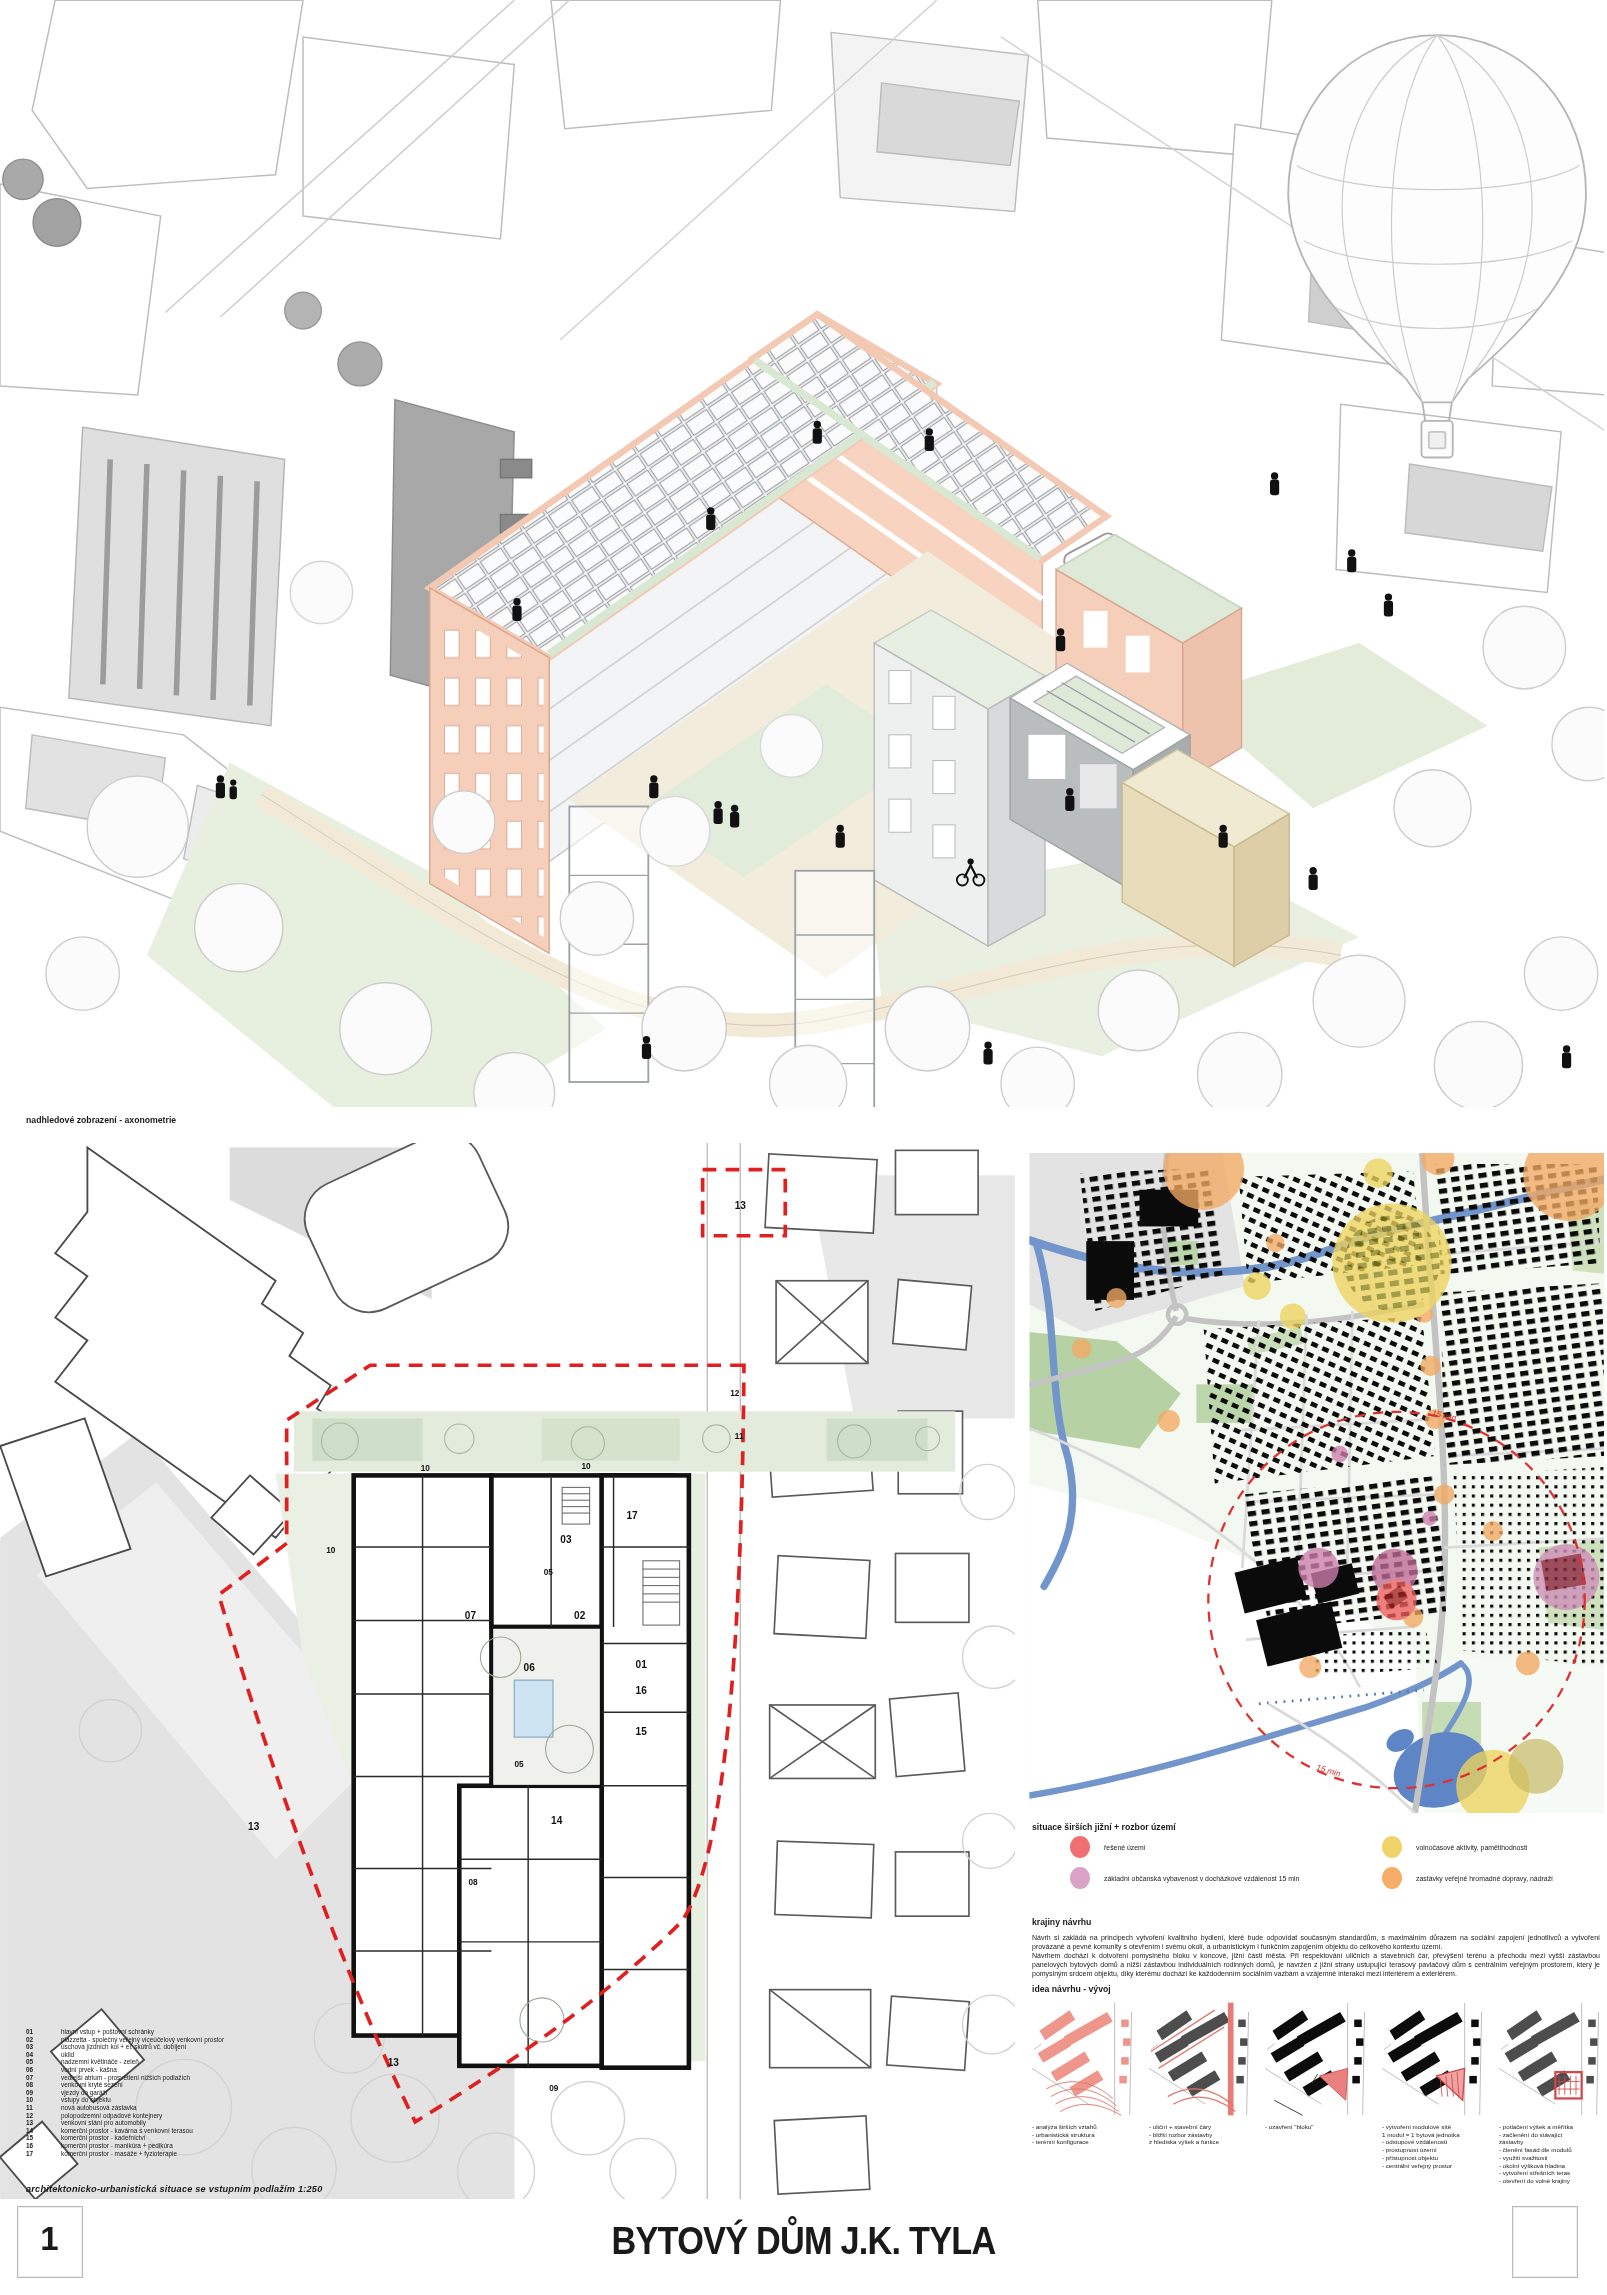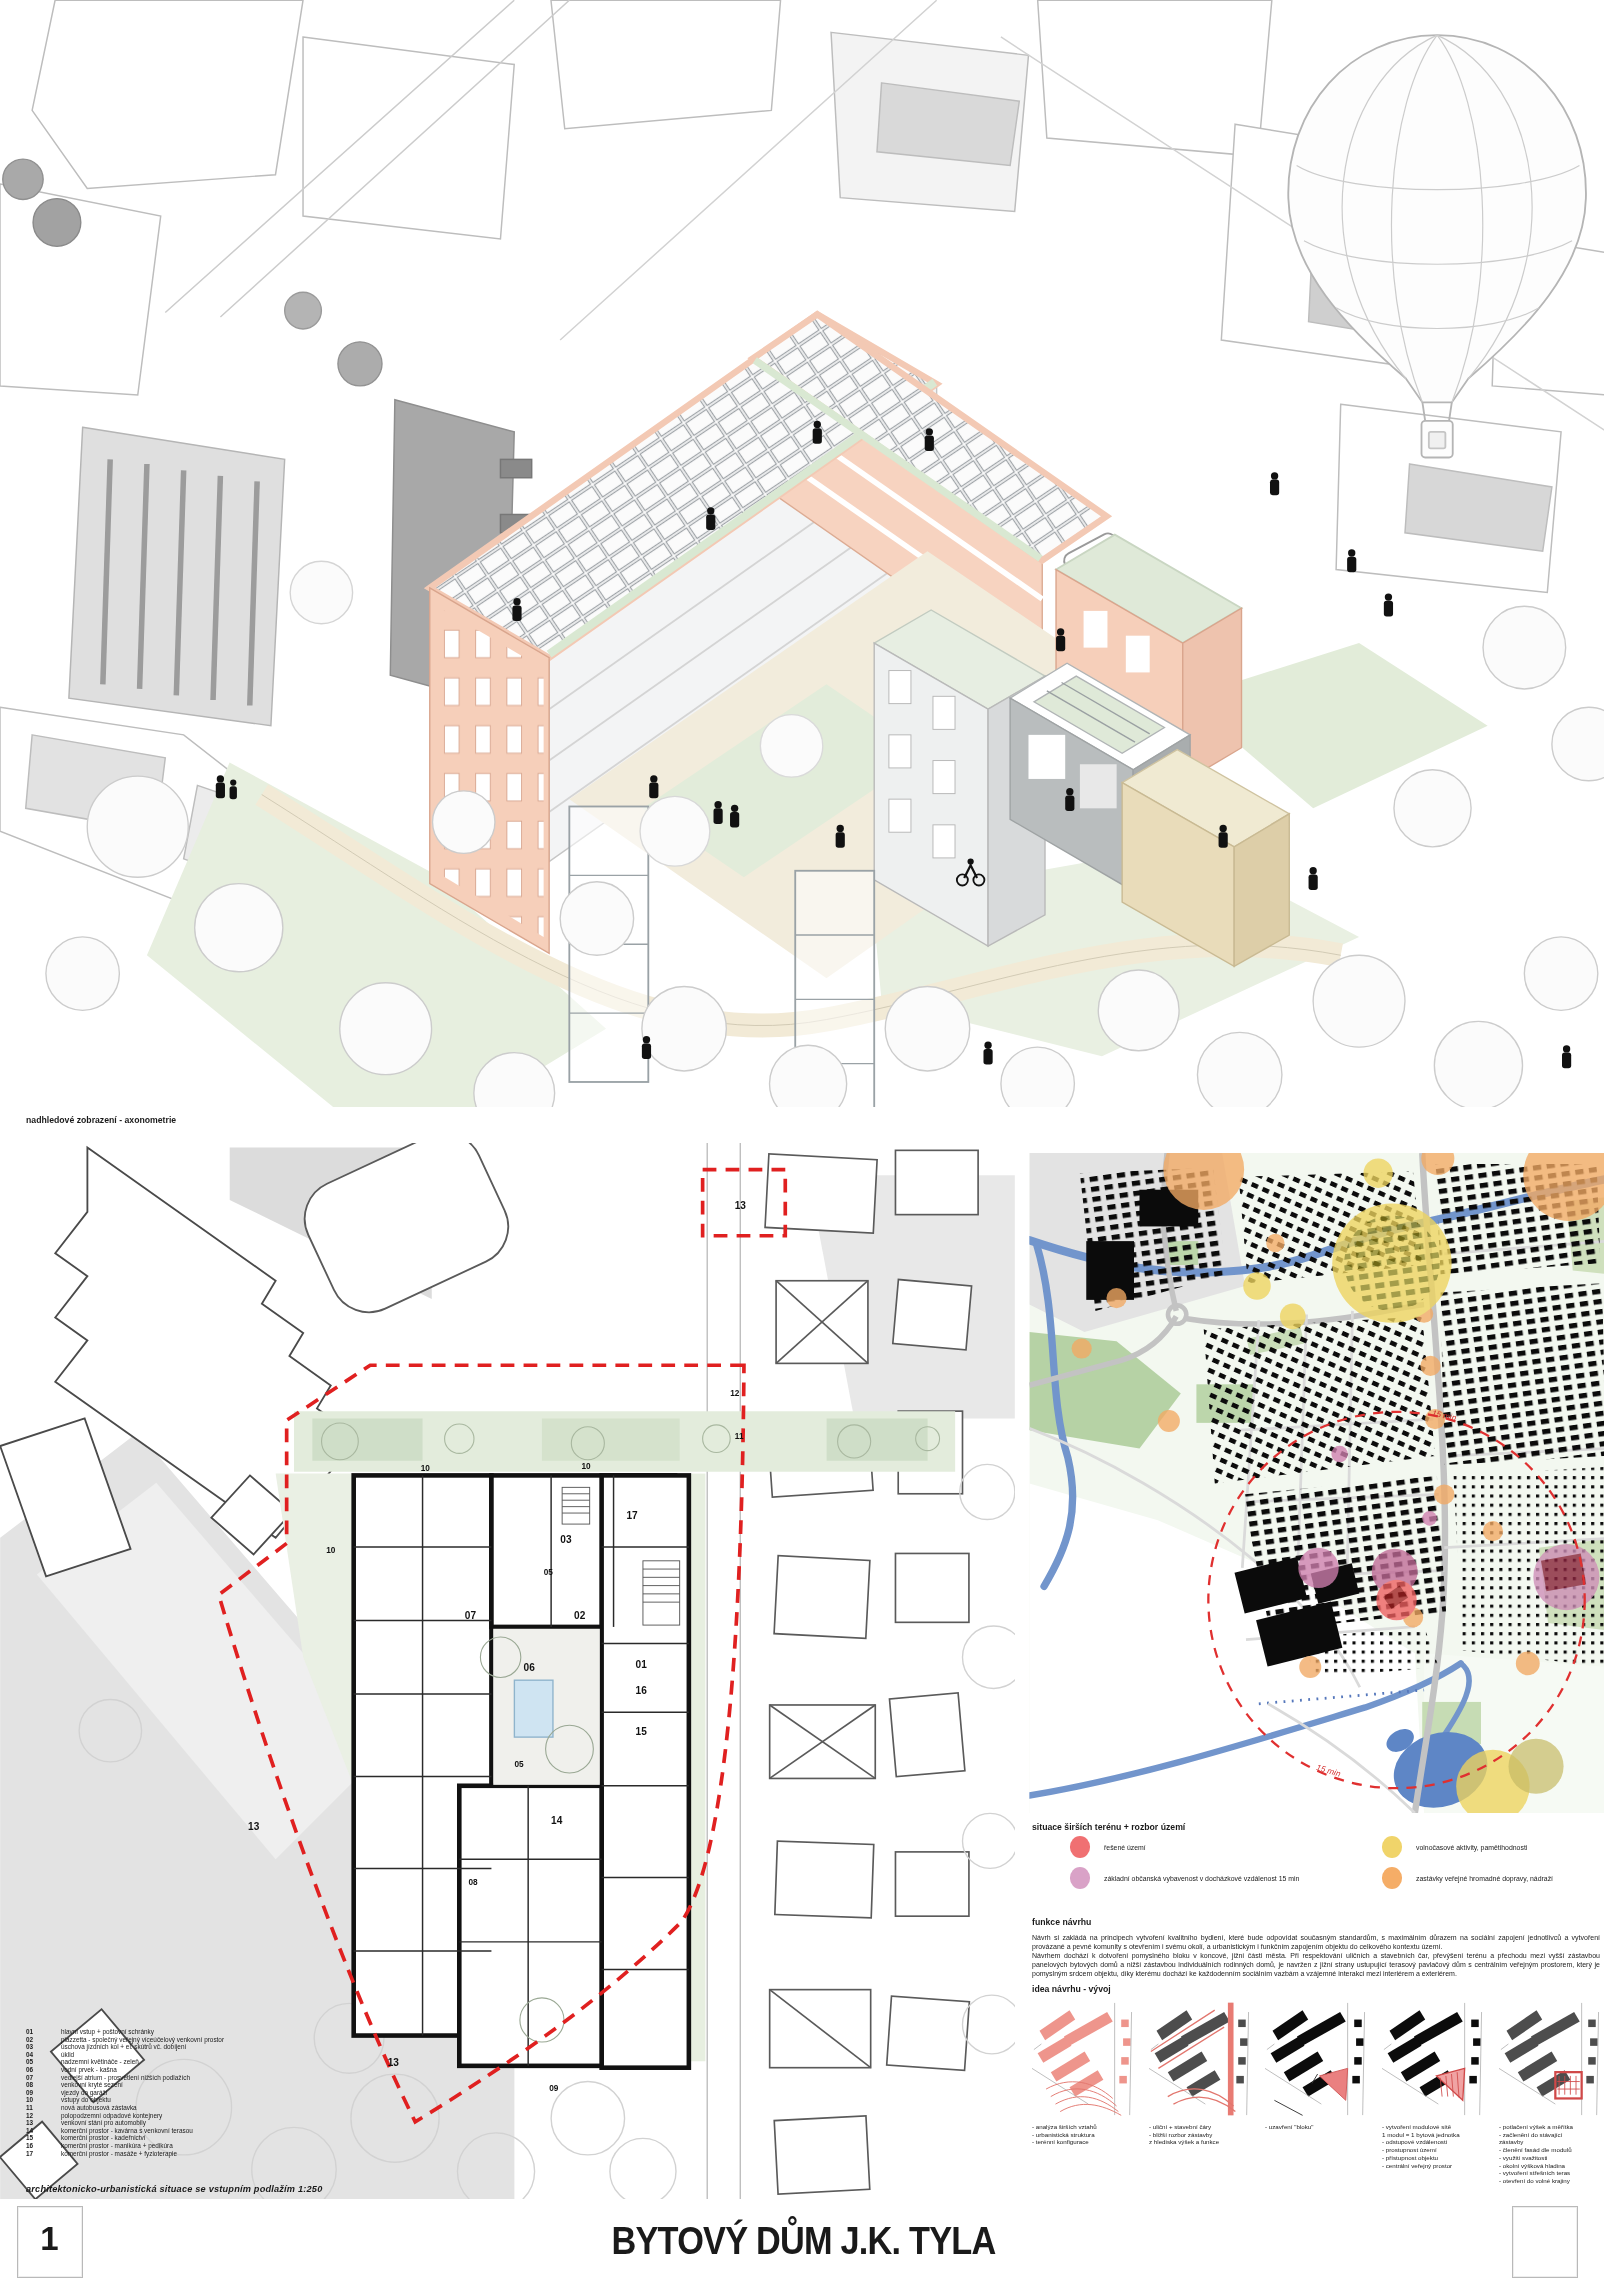--- a/index.html
+++ b/index.html
@@ -646,21 +646,21 @@
         <circle cx="400" cy="487" r="22" fill="#ee5f5f"></circle>
         <rect x="388" y="476" width="22" height="16" fill="#a11f1f" transform="rotate(-35 399 484)"></rect>
       </g>
 
       <circle cx="400" cy="487" r="205" fill="none" stroke="#e03030" stroke-width="2.5" stroke-dasharray="11 9"></circle>
       <text class="minlabel" x="438" y="286" transform="rotate(12 438 286)">15 min</text>
       <text class="minlabel" x="312" y="672" transform="rotate(16 312 672)">15 min</text>
     </g>
   </svg>
 
-  <div class="abs cap-sm" style="left:1032px;top:1822px">situace širších terénu + rozbor území</div>
+  <div class="abs cap-sm" style="left:1032px;top:1822px">situace širších jižní + rozbor území</div>
 
   <div class="map-legend">
     <div class="ml-row" style="left:37px;top:0">
       <svg width="22" height="24" viewBox="0 0 24 26">
           <ellipse cx="12" cy="13" rx="11" ry="12" fill="#f07072"></ellipse>
         </svg>
       <span class="lbl">řešené území</span>
     </div>
     <div class="ml-row" style="left:37px;top:31px">
       <svg width="22" height="24" viewBox="0 0 24 26">
@@ -676,21 +676,21 @@
     </div>
     <div class="ml-row" style="left:349px;top:31px">
       <svg width="22" height="24" viewBox="0 0 24 26">
           <ellipse cx="12" cy="13" rx="11" ry="12" fill="#f5ad67"></ellipse>
         </svg>
       <span class="lbl">zastávky veřejné hromadné dopravy, nádraží</span>
     </div>
   </div>
 
   <div class="annot">
-    <h3>funkce návrhu</h3>
+    <h3>krajiny návrhu</h3>
     <p>Návrh si zakládá na principech vytvoření kvalitního bydlení, které bude odpovídat současným standardům, s maximálním důrazem na sociální zapojení jednotlivců a vytvoření provázané a pevné komunity s otevřením i svému okolí, a urbanistickým i funkčním zapojením objektu do celkového kontextu území.</p>
     <p>Návrhem dochází k dotvoření pomyslného bloku v koncové, jižní části města. Při respektování uličních a stavebních čar, převýšení terénu a přechodu mezi vyšší zástavbou panelových bytových domů a nižší zástavbou individuálních rodinných domů, je navržen z jižní strany ustupující terasový pavlačový dům s centrálním veřejným prostorem, který je pomyslným srdcem objektu, díky kterému dochází ke každodenním sociálním vazbám a vzájemné interakci mezi interiérem a exteriérem.</p>
   </div>
 
   <div class="idea-h">idea návrhu - vývoj</div>
 
   <svg width="0" height="0" style="position:absolute">
     <symbol id="ideabase" viewBox="0 0 115 120">
       <g fill="currentColor" stroke="none">
         <polygon points="8,30 40,8 46,18 14,40"></polygon>

